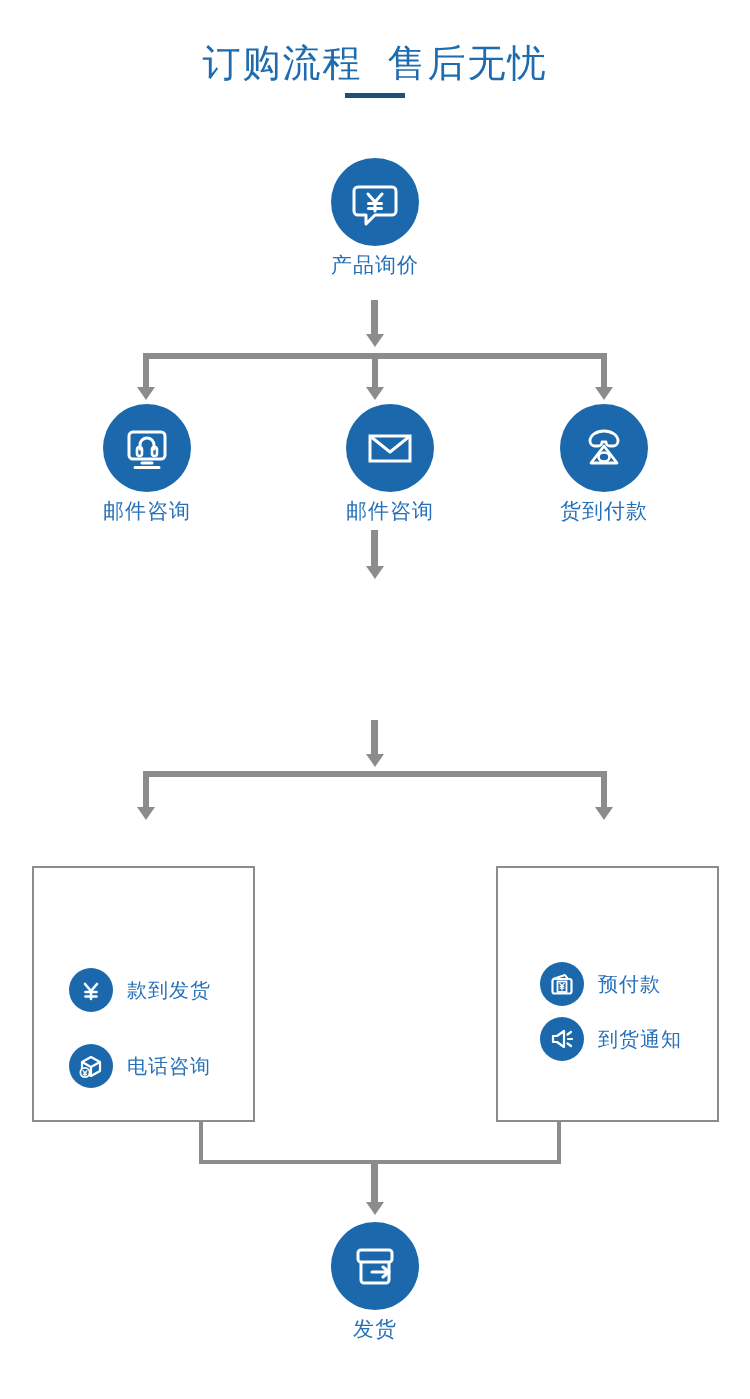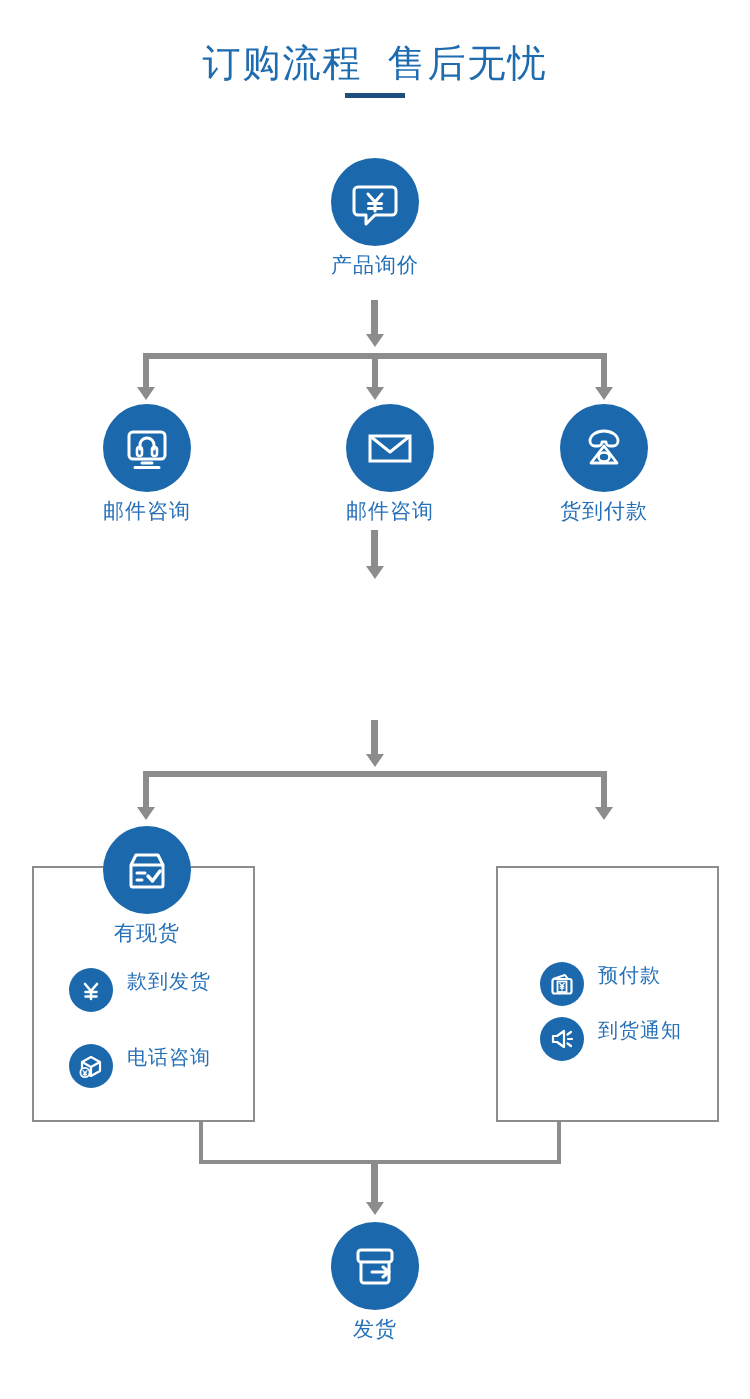--- a/index.html
+++ b/index.html
@@ -57,21 +57,21 @@
   .branch-box{
     position:absolute;
     border:2px solid #8C8C8C;
     background:transparent;
     box-sizing:border-box;
   }
 
   
   .sub-item{
     position:absolute;
-    display:flex;align-items:flex-start;
+    display:flex;align-items:center;
   }
   .sub-circle{
     width:44px;height:44px;border-radius:50%;
     background:#1B69AC;
     display:flex;align-items:center;justify-content:center;
     flex:0 0 auto;
   }
   .sub-label{
     margin-left:14px;
     font-size:20px;
@@ -160,33 +160,20 @@
   <div class="arrowhead" style="left:366px;top:754px;"></div>
 
   <div class="ln" style="left:143px;top:771px;width:464px;height:6px;"></div>
   <div class="ln" style="left:143px;top:771px;width:6px;height:38px;"></div>
   <div class="arrowhead" style="left:137px;top:807px;"></div>
   <div class="ln" style="left:601px;top:771px;width:6px;height:38px;"></div>
   <div class="arrowhead" style="left:595px;top:807px;"></div>
 
   <div class="branch-box" style="left:32px;top:866px;width:223px;height:256px;"></div>
 
-  <div class="node" style="left:103px;top:826px;width:88px;">
-    <div class="circle" style="width:88px;height:88px;">
-      <span>
-        <svg width="54" height="54" viewBox="0 0 54 54">
-          <path d="M11 22 L16 12 h22 l5 10 v20 a2 2 0 0 1 -2 2 h-28 a2 2 0 0 1 -2 -2 z" fill="none" stroke="#ffffff" stroke-width="3" stroke-linejoin="round"></path>
-          <path d="M11 22 H43" fill="none" stroke="#ffffff" stroke-width="3"></path>
-          <path d="M17 30 H25 M17 37 H22" fill="none" stroke="#ffffff" stroke-width="3" stroke-linecap="round"></path>
-          <path d="M28 33 L32.5 38 L40 28" fill="none" stroke="#ffffff" stroke-width="3.4" stroke-linecap="round" stroke-linejoin="round"></path>
-        </svg>
-      </span>
-    </div>
-    <div class="node-label">有现货</div>
-  </div>
 
   <div class="sub-item" style="left:69px;top:968px;">
     <div class="sub-circle">
       <span>
         <svg width="26" height="26" viewBox="0 0 26 26">
           <path d="M7 7 L13 14 L19 7 M7.5 15 H18.5 M7.5 19.5 H18.5 M13 14 V22" fill="none" stroke="#ffffff" stroke-width="2.6" stroke-linecap="round" stroke-linejoin="round"></path>
         </svg>
       </span>
     </div>
     <div class="sub-label">款到发货</div>

